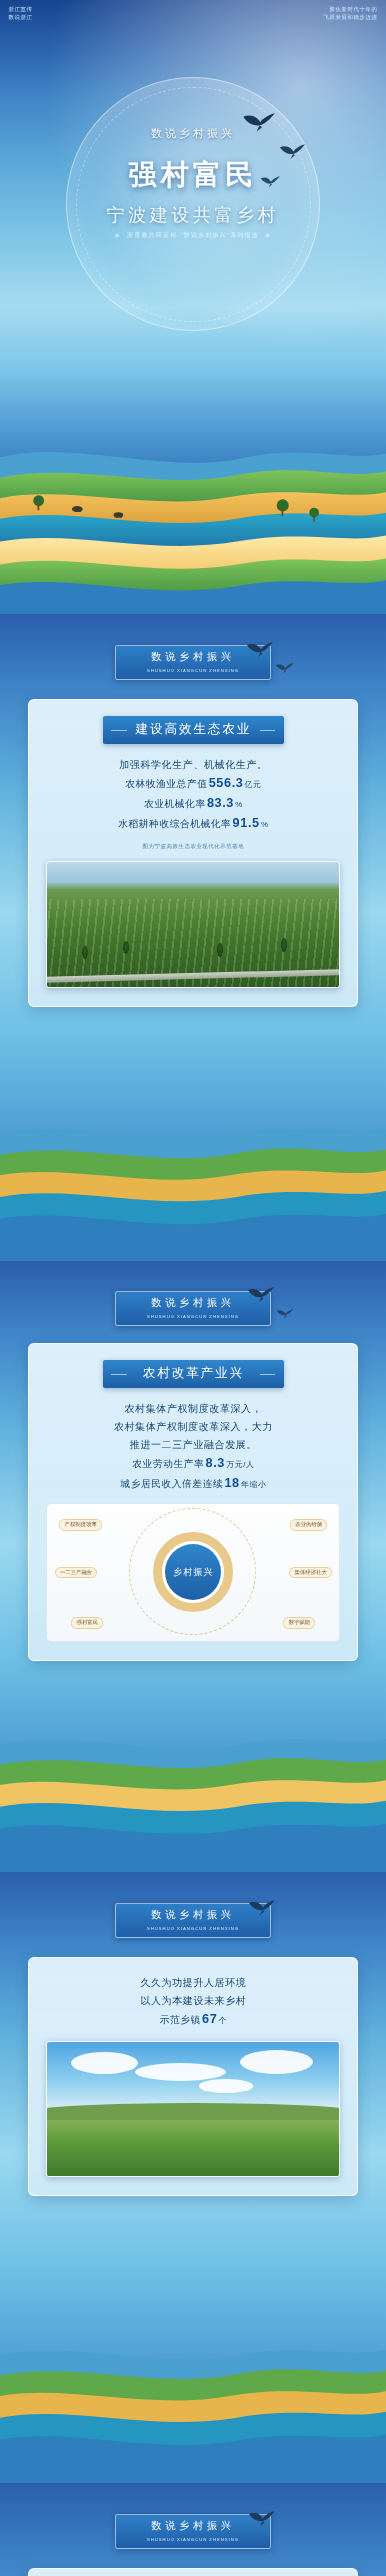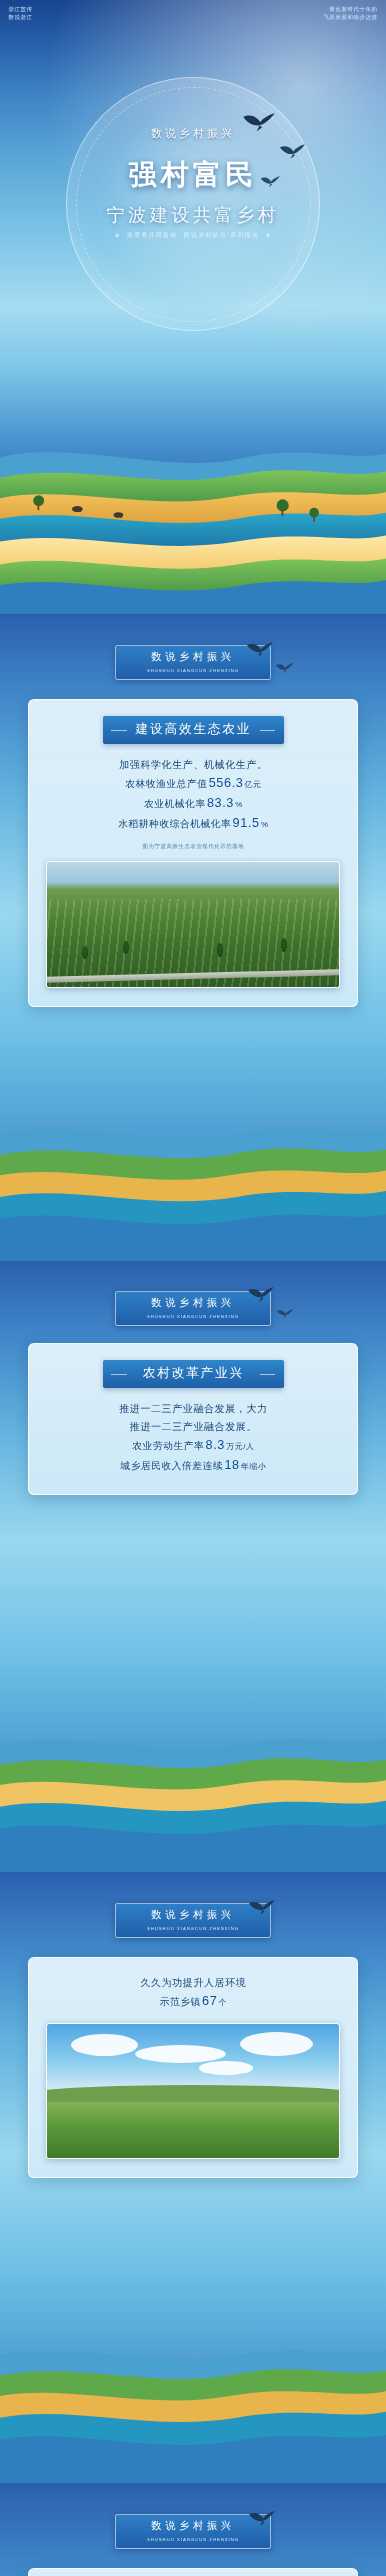--- a/index.html
+++ b/index.html
@@ -178,21 +178,21 @@
     display: block;
     text-align: center;
     color: #154273;
     font-size: 10px;
     line-height: 18px;
     letter-spacing: 0.6px;
   }
   .ctext.big { font-size: 9.7px; }
   .num {
     color: #0f4f93;
-    font-weight: normal;
+    font-weight: bold;
     font-size: 12.7px;
     padding: 0 1.2px;
   }
   .unit { font-size: 7.9px; color:#154273; }
 
   
   .photo {
     position: relative;
     margin: 11px auto 0;
     width: 100%;
@@ -465,30 +465,42 @@
     </div>
     <div class="swallow" style="left:276px; top:47px;">
       <svg width="18" height="11.5" viewBox="0 0 56 34">
           <path d="M2 8 C16 2, 26 10, 30 17 C34 10, 46 4, 54 2 C46 12, 38 20, 29 22 C20 24, 8 18, 2 8 Z" fill="#27476a"></path>
           <path d="M29 22 L24 32 L33 25 Z" fill="#27476a"></path>
         </svg>
     </div>
 
     <div class="card" style="top:82px">
       <span class="card-title">农村改革产业兴</span>
-      <span class="ctext">推进一二三产业融合发展，大力</span>
+      <span class="ctext">农村集体产权制度改革深入，</span>
+      <span class="ctext">农村集体产权制度改革深入，大力</span>
       <span class="ctext">推进一二三产业融合发展。</span>
 
       <span class="ctext big">
         <span>农业劳动生产率</span><span class="num">8.3</span><span class="unit">万</span><span class="unit">元/人</span>
       </span>
       <span class="ctext big">
         <span>城乡居民收入倍差连续</span><span class="num">18</span><span class="unit">年</span><span class="unit">缩小</span>
       </span>
 
+      <div class="ph-diagram">
+        <div class="dg-arc"></div>
+        <div class="dg-ring"></div>
+        <div class="dg-center">乡村振兴</div>
+        <div class="dg-node" style="left:12px;  top:15.7px;">产权制度改革</div>
+        <div class="dg-node" style="right:12px; top:15.7px;">农业供给侧</div>
+        <div class="dg-node" style="left:7.3px;  top:63px;">一二三产融合</div>
+        <div class="dg-node" style="right:7.3px; top:63px;">集体经济壮大</div>
+        <div class="dg-node" style="left:24px;  bottom:12px;">强村富民</div>
+        <div class="dg-node" style="right:24px; bottom:12px;">数字赋能</div>
+      </div>
     </div>
 
     <div class="fields" style="height:145px">
       <svg width="386" height="145" viewBox="0 0 639 240" preserveAspectRatio="none">
         <path d="M0 28 C130 4, 270 54, 400 28 C500 8, 580 34, 639 20 L639 66 L0 82 Z" fill="#4aa0cf"></path>
         <path d="M0 62 C130 38, 260 86, 390 60 C500 38, 570 68, 639 54 L639 102 L0 118 Z" fill="#5fa94b"></path>
         <path d="M0 96 C110 76, 250 120, 380 96 C490 76, 575 102, 639 88 L639 136 L0 152 Z" fill="#f0c463"></path>
         <path d="M0 132 C120 110, 250 156, 392 132 C500 112, 575 136, 639 122 L639 174 L0 190 Z" fill="#2596c0"></path>
         <path d="M0 168 C120 148, 250 194, 392 170 C500 150, 575 174, 639 160 L639 240 L0 240 Z" fill="#2f7fbe"></path>
       </svg>
@@ -506,20 +518,21 @@
     </div>
     <div class="swallow" style="left:248px; top:27px;">
       <svg width="28" height="17" viewBox="0 0 56 34">
           <path d="M2 8 C16 2, 26 10, 30 17 C34 10, 46 4, 54 2 C46 12, 38 20, 29 22 C20 24, 8 18, 2 8 Z" fill="#1d3a59"></path>
           <path d="M29 22 L24 32 L33 25 Z" fill="#1d3a59"></path>
         </svg>
     </div>
 
     <div class="card" style="top:85px">
       <span class="ctext">久久为功提升人居环境</span>
+      <span class="ctext">以人为本建设未来乡村</span>
 
       <span class="ctext big">
         <span>示范乡镇</span><span class="num">67</span><span class="unit">个</span>
       </span>
 
       <div class="photo" style="height:136px">
         <div class="ph-meadow">
           <div class="cloud" style="left:8%;  top:8%;  width:67px; height:22px;"></div>
           <div class="cloud" style="left:30%; top:16%; width:91px; height:18px;"></div>
           <div class="cloud" style="left:66%; top:6%;  width:73px; height:24px;"></div>

